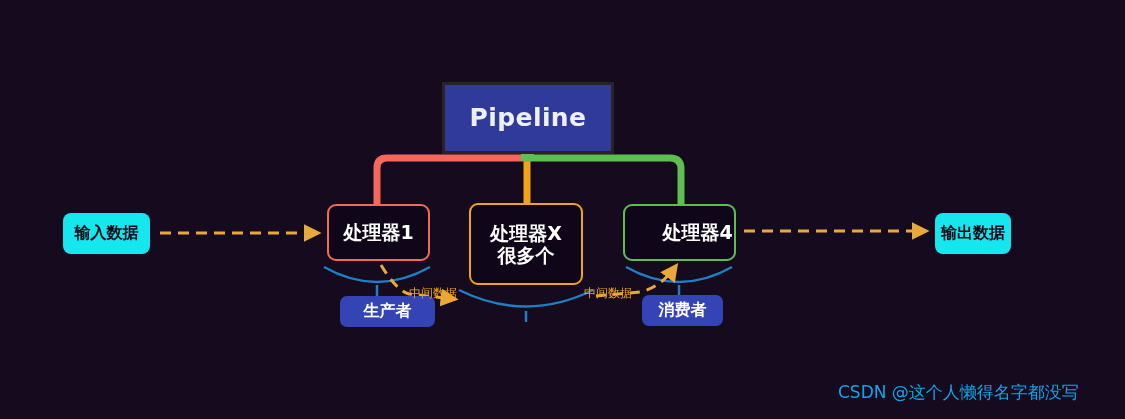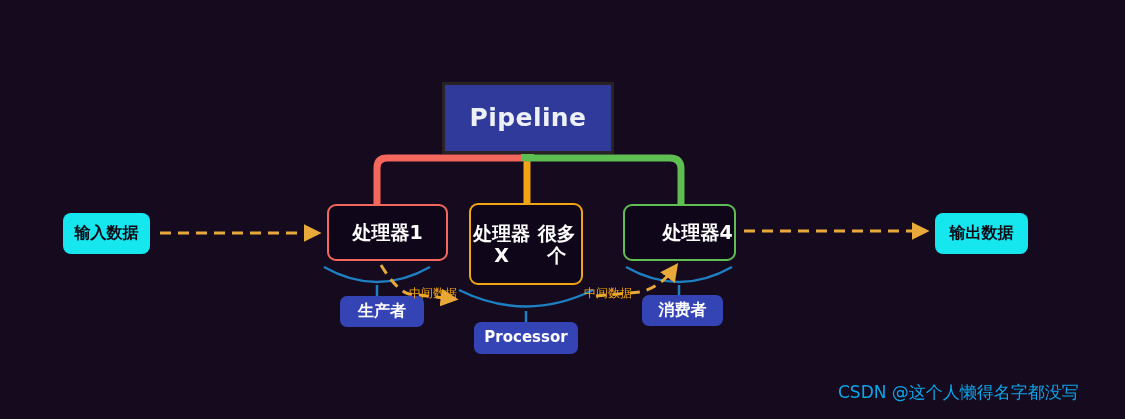--- a/index.html
+++ b/index.html
@@ -52,55 +52,56 @@
   .proc {
     background: #0f0719;
     border-radius: 9px;
     border-width: 2px;
     border-style: solid;
     color: #ffffff;
     font-size: 19px;
     font-weight: bold;
   }
   .proc-1 {
-    left: 327px; top: 204px; width: 121px; height: 57px;
+    left: 327px; top: 204px; width: 103px; height: 57px;
     border-color: #f4675c;
   }
   .proc-x {
     left: 469px; top: 203px; width: 114px; height: 82px;
     border-color: #f0a514;
+    flex-direction: column;
   }
   .proc-4 {
     left: 623px; top: 204px; width: 113px; height: 57px;
     border-color: #5fbe51;
     padding-left: 36px;
   }
 
   
   .io-box {
     background: #16e7ef;
     color: #0d0a16;
     border-radius: 8px;
     font-size: 16px;
     font-weight: bold;
     height: 41px;
   }
   .io-in  { left: 63px;  top: 213px; width: 87px; }
-  .io-out { left: 935px; top: 213px; width: 93px; }
+  .io-out { left: 935px; top: 213px; width: 76px; }
 
   
   .chip {
     background: #3544b5;
     color: #ffffff;
     border-radius: 7px;
     font-size: 16px;
     font-weight: bold;
     height: 31px;
   }
-  .chip-producer { left: 340px; top: 296px; width: 84px; text-align: right; }
+  .chip-producer { left: 340px; top: 296px; width: 95px; text-align: right; }
   .chip-consumer { left: 642px; top: 295px; width: 81px; }
   .chip-processor{ left: 474px; top: 322px; width: 104px; height: 32px; font-size: 15px; }
 
   
   .mid-label {
     position: absolute;
     color: #f0a514;
     font-size: 12px;
     white-space: nowrap;
     line-height: 1;
@@ -167,21 +168,20 @@
 
   <div class="node proc proc-x">
     <span>处理器X</span>
     <span>很多个</span>
   </div>
 
   <div class="node proc proc-4">处理器4</div>
 
   <div class="node chip chip-producer">生产者</div>
 
-  <div class="node chip chip-processor">Processor</div>
 
   <div class="node chip chip-consumer">消费者</div>
 
   <div class="mid-label mid-label-l">中间数据</div>
 
   <div class="mid-label mid-label-r">中间数据</div>
 
   <div class="watermark">CSDN @这个人懒得名字都没写</div>
 
 </div>

